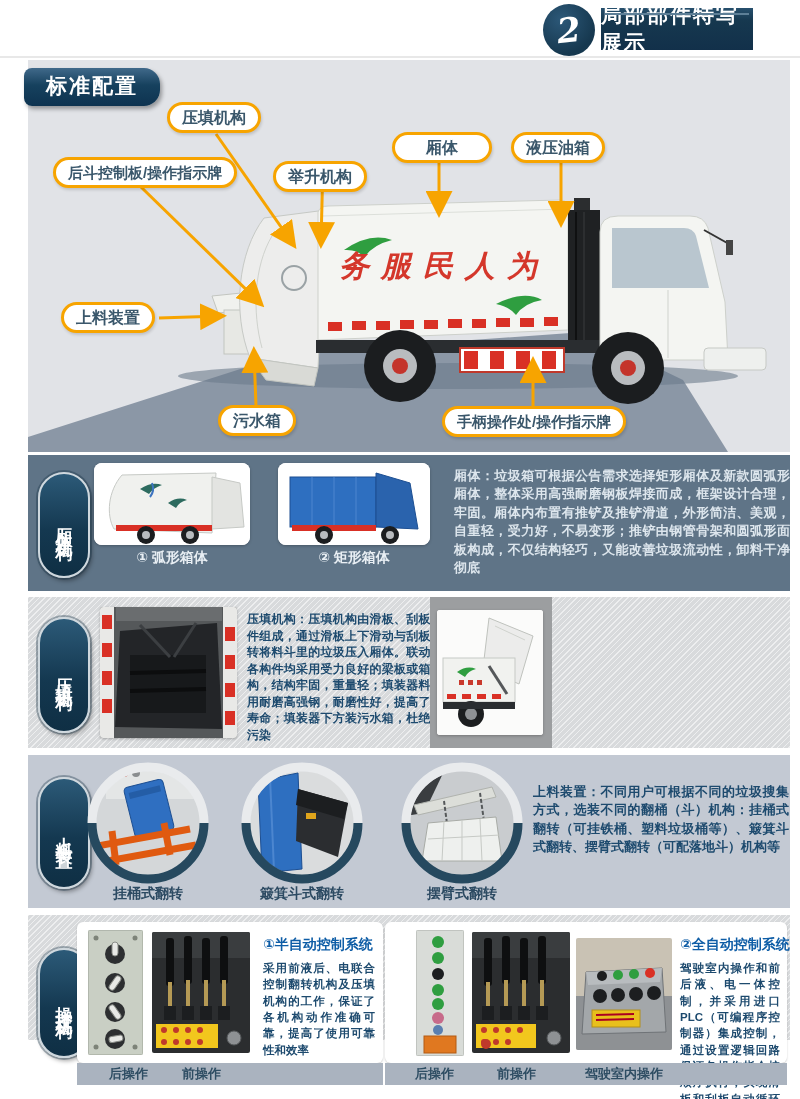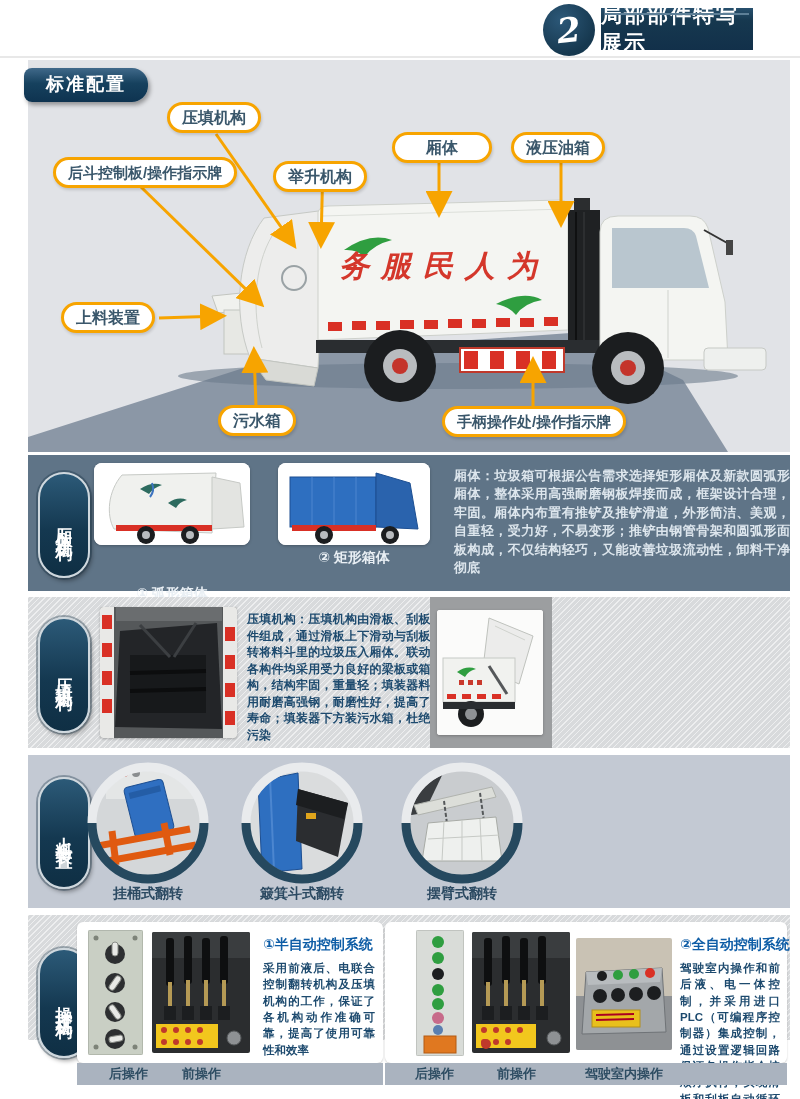--- a/index.html
+++ b/index.html
@@ -14,21 +14,21 @@
   .hdr-banner{position:absolute;left:601px;top:8px;width:152px;height:42px;
               background:linear-gradient(180deg,#27506e 0%,#16384f 30%,#12304a 100%);
               display:flex;align-items:center;justify-content:center;}
   .hdr-banner::before{content:"";position:absolute;left:4px;right:4px;top:5px;height:2px;background:#5d7f97;}
   .hdr-banner span{color:#fff;font-size:21px;font-weight:bold;letter-spacing:2px;}
   .top-rule{position:absolute;left:0;top:56px;width:800px;height:2px;background:#e8e8e8;}
   
   .diagram{position:absolute;left:28px;top:60px;width:762px;height:392px;background:#e1e3e7;}
   .badge{position:absolute;left:-4px;top:8px;padding:4px 22px 6px;
          background:linear-gradient(180deg,#40698a 0%,#16415e 45%,#0e3350 100%);
-         border-radius:8px 16px 16px 8px;color:#fff;font-size:18px;font-weight:bold;
+         border-radius:8px 16px 16px 8px;color:#fff;font-size:21px;font-weight:bold;
          letter-spacing:2px;box-shadow:2px 3px 4px rgba(0,0,0,.35);z-index:6;}
   .callout{position:absolute;background:#fff;border:3px solid #f7a400;border-radius:17px;
            color:#3a576b;font-weight:bold;text-align:center;white-space:nowrap;z-index:5;
            font-size:16px;line-height:25px;padding:0 12px;box-shadow:1px 2px 3px rgba(0,0,0,.15);}
   .callout.sm{font-size:15px;}
   .lines{position:absolute;left:0;top:0;z-index:4;pointer-events:none;}
   .truck{position:absolute;left:0;top:0;z-index:2;}
   .ground{position:absolute;left:0;top:0;z-index:1;}
   
   .sec{position:absolute;left:28px;width:762px;}
@@ -187,21 +187,21 @@
         <path d="M46,26 q12,-8 22,-4 q-9,3 -13,9 Z" fill="#2d6b5f"></path>
         <path d="M74,40 q10,-7 19,-3 q-8,2 -11,8 Z" fill="#2d6b5f"></path>
         <path d="M58,20 q3,8 -2,14" stroke="#3d74c0" fill="none" stroke-width="2"></path>
         <rect x="22" y="62" width="96" height="6" fill="#d93025"></rect>
         <circle cx="52" cy="72" r="9" fill="#1b1d1f"></circle>
           <circle cx="52" cy="72" r="4" fill="#b9bcbf"></circle>
         <circle cx="96" cy="72" r="9" fill="#1b1d1f"></circle>
           <circle cx="96" cy="72" r="4" fill="#b9bcbf"></circle>
       </svg>
     </div>
-    <div class="cap" style="left:66px;top:94px;width:156px;margin-top:36px;">① 弧形箱体</div>
+    <div class="cap" style="left:66px;top:94px;width:156px;">① 弧形箱体</div>
 
     <div class="photo-card" style="left:250px;top:8px;width:152px;height:82px;">
       <svg width="152" height="82" viewBox="0 0 152 82">
         <rect width="152" height="82" fill="#fff"></rect>
         <rect x="12" y="14" width="86" height="50" fill="#2e6fc0" stroke="#1d4f92"></rect>
         <line x1="34" y1="14" x2="34" y2="64" stroke="#4c86cf"></line>
         <line x1="56" y1="14" x2="56" y2="64" stroke="#4c86cf"></line>
         <line x1="78" y1="14" x2="78" y2="64" stroke="#4c86cf"></line>
         <path d="M98,10 L132,20 L140,66 L98,64 Z" fill="#2a63ad" stroke="#1d4f92"></path>
         <rect x="14" y="62" width="84" height="6" fill="#d93025"></rect>
@@ -348,20 +348,21 @@
           <line x1="62" y1="59" x2="62" y2="100" stroke="#c6c9c5"></line>
           <line x1="80" y1="58" x2="82" y2="100" stroke="#c6c9c5"></line>
           <line x1="28" y1="78" x2="100" y2="74" stroke="#c6c9c5"></line>
         </g>
         <path d="M6,62 A56,56 0 0 0 118,62" fill="none" stroke="#26495f" stroke-width="9"></path>
         <path d="M6,62 A56,56 0 0 1 118,62" fill="none" stroke="#e9ebed" stroke-width="9"></path>
       </svg>
     </div>
     <div class="circle-cap" style="left:372px;">摆臂式翻转</div>
 
+    <div class="txt jtext">上料装置：不同用户可根据不同的垃圾搜集方式，选装不同的翻桶（斗）机构：挂桶式翻转（可挂铁桶、塑料垃圾桶等）、簸箕斗式翻转、摆臂式翻转（可配落地斗）机构等</div>
   </div>
 
   <div class="sec sec4 hatch">
     <div class="pill" style="top:33px;height:106px;">操控机构</div>
 
     <div class="panel" style="left:49px;width:306px;">
       <div class="pimg" style="left:11px;top:8px;width:55px;height:125px;">
         <svg width="55" height="125" viewBox="0 0 55 125">
           <rect width="55" height="125" fill="#c9cfc4" stroke="#9aa095"></rect>
           <circle cx="8" cy="8" r="2.5" fill="#7d8378"></circle>

